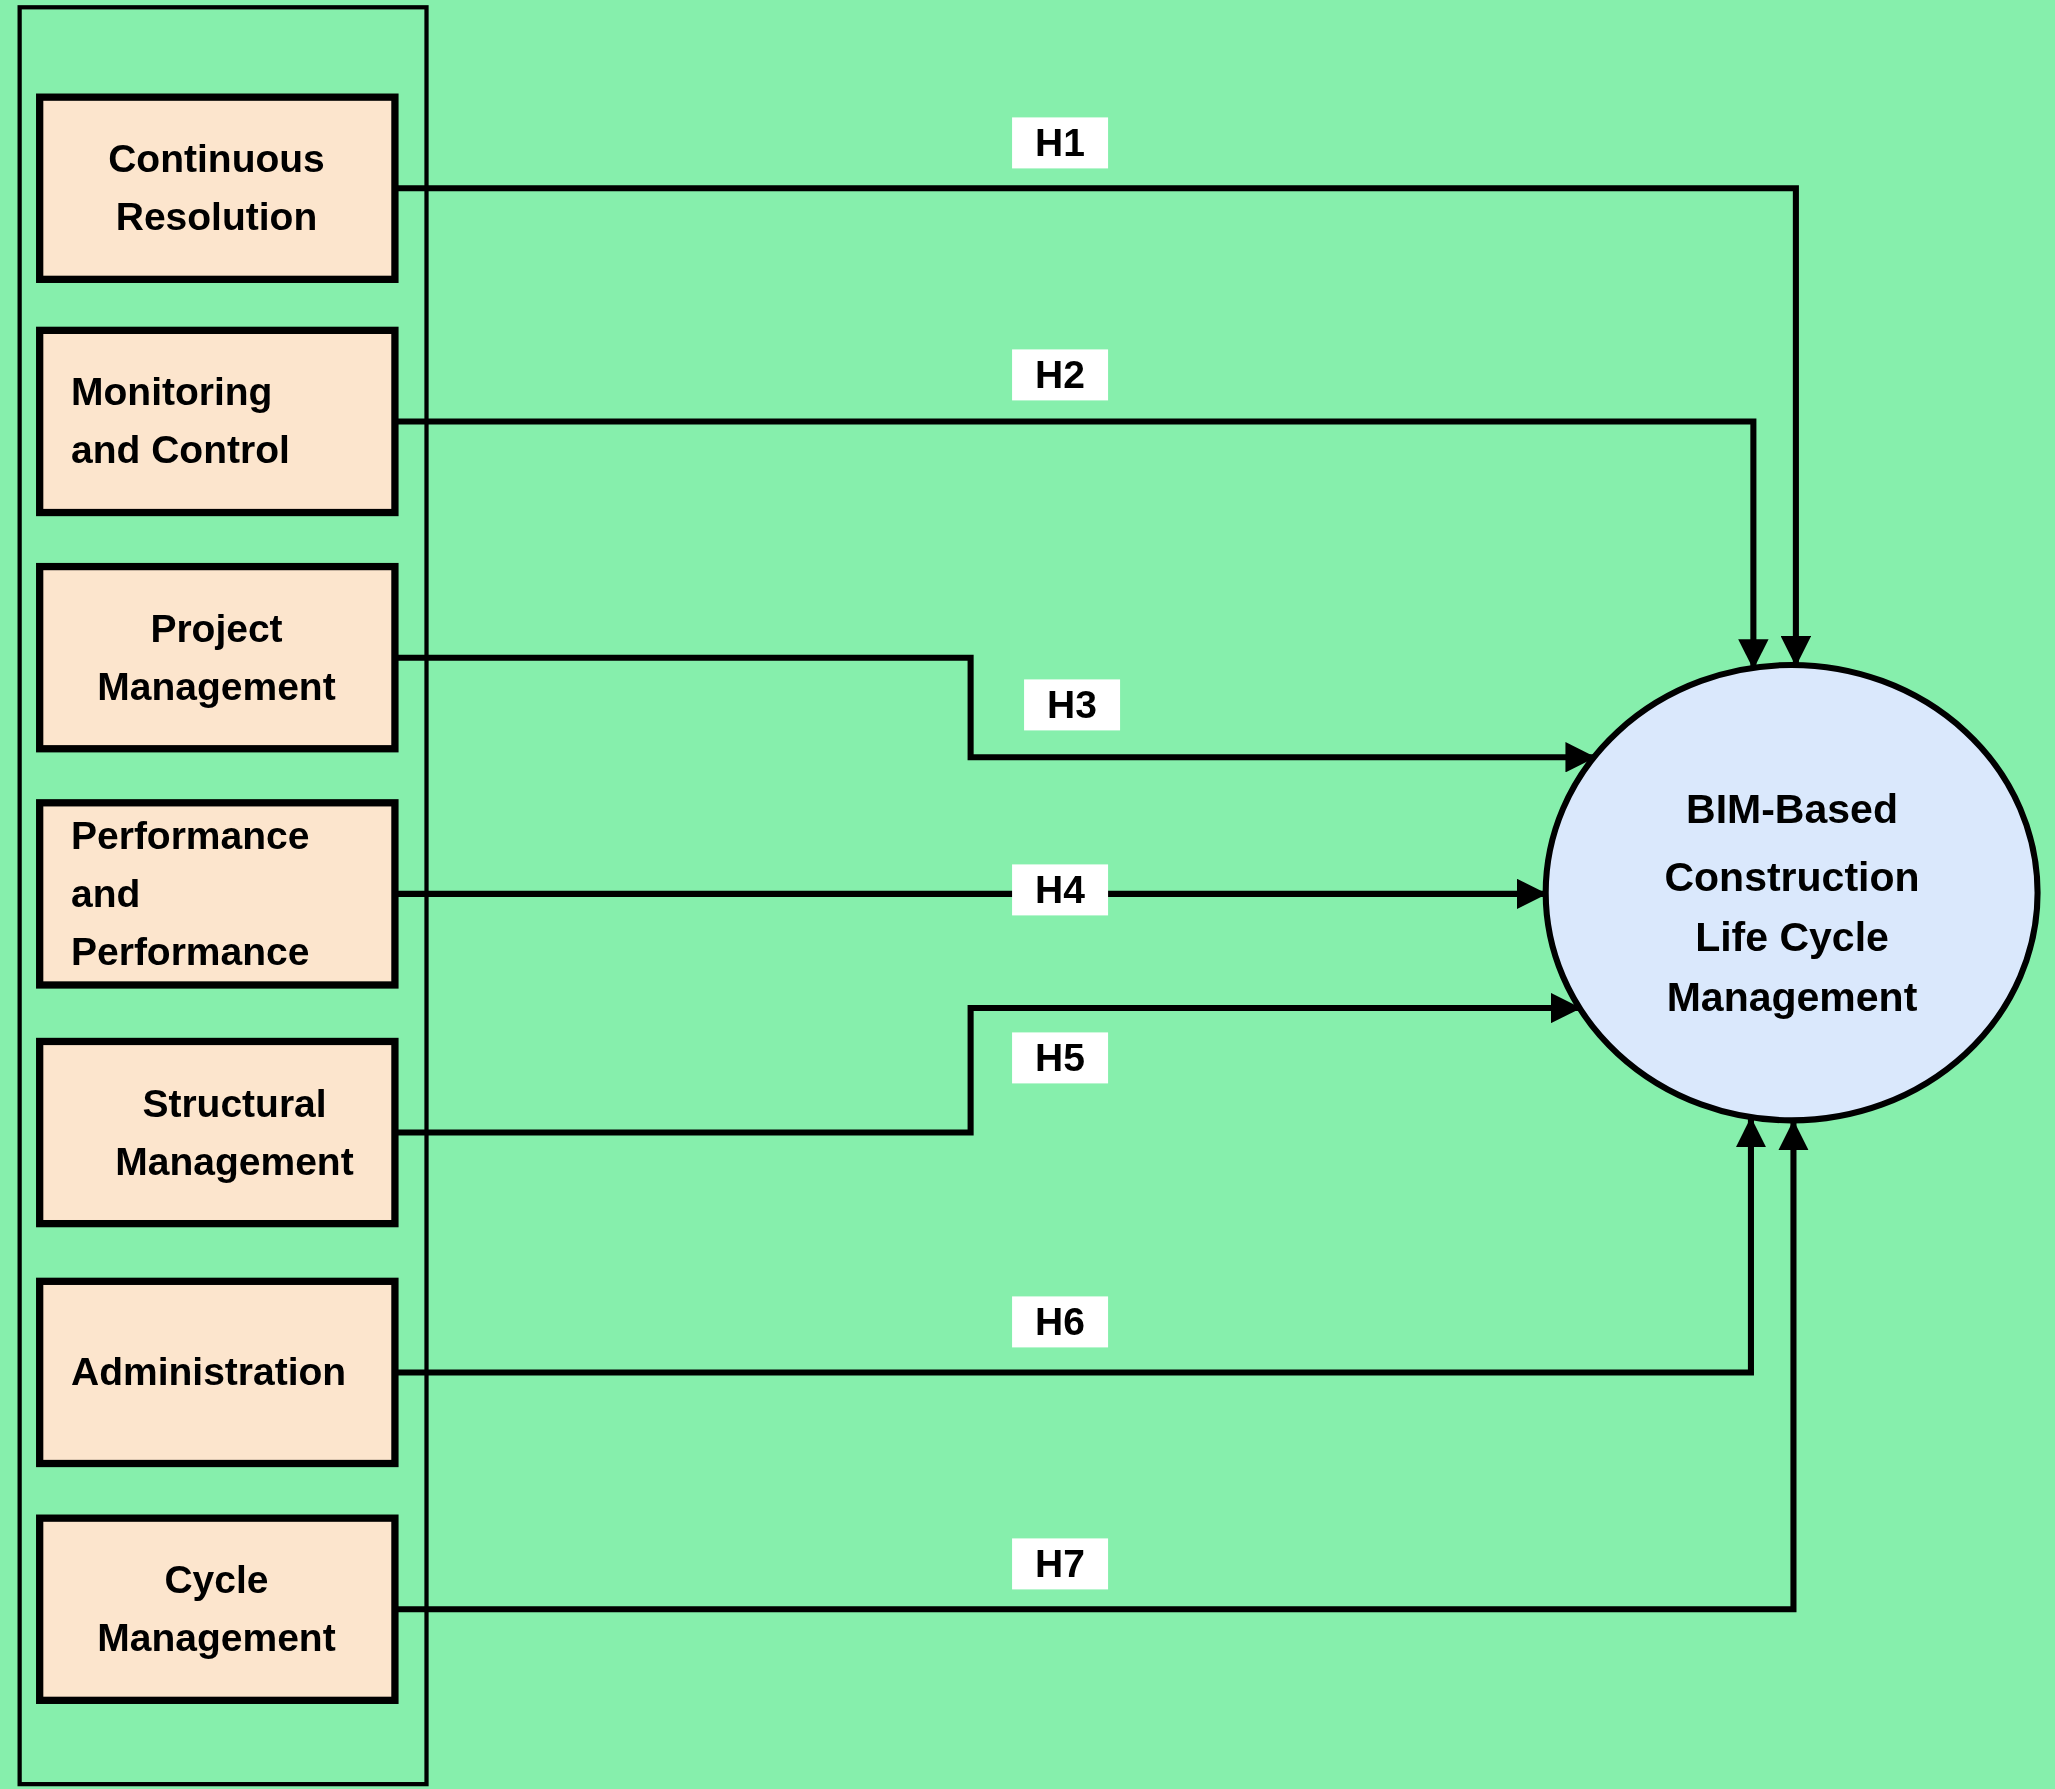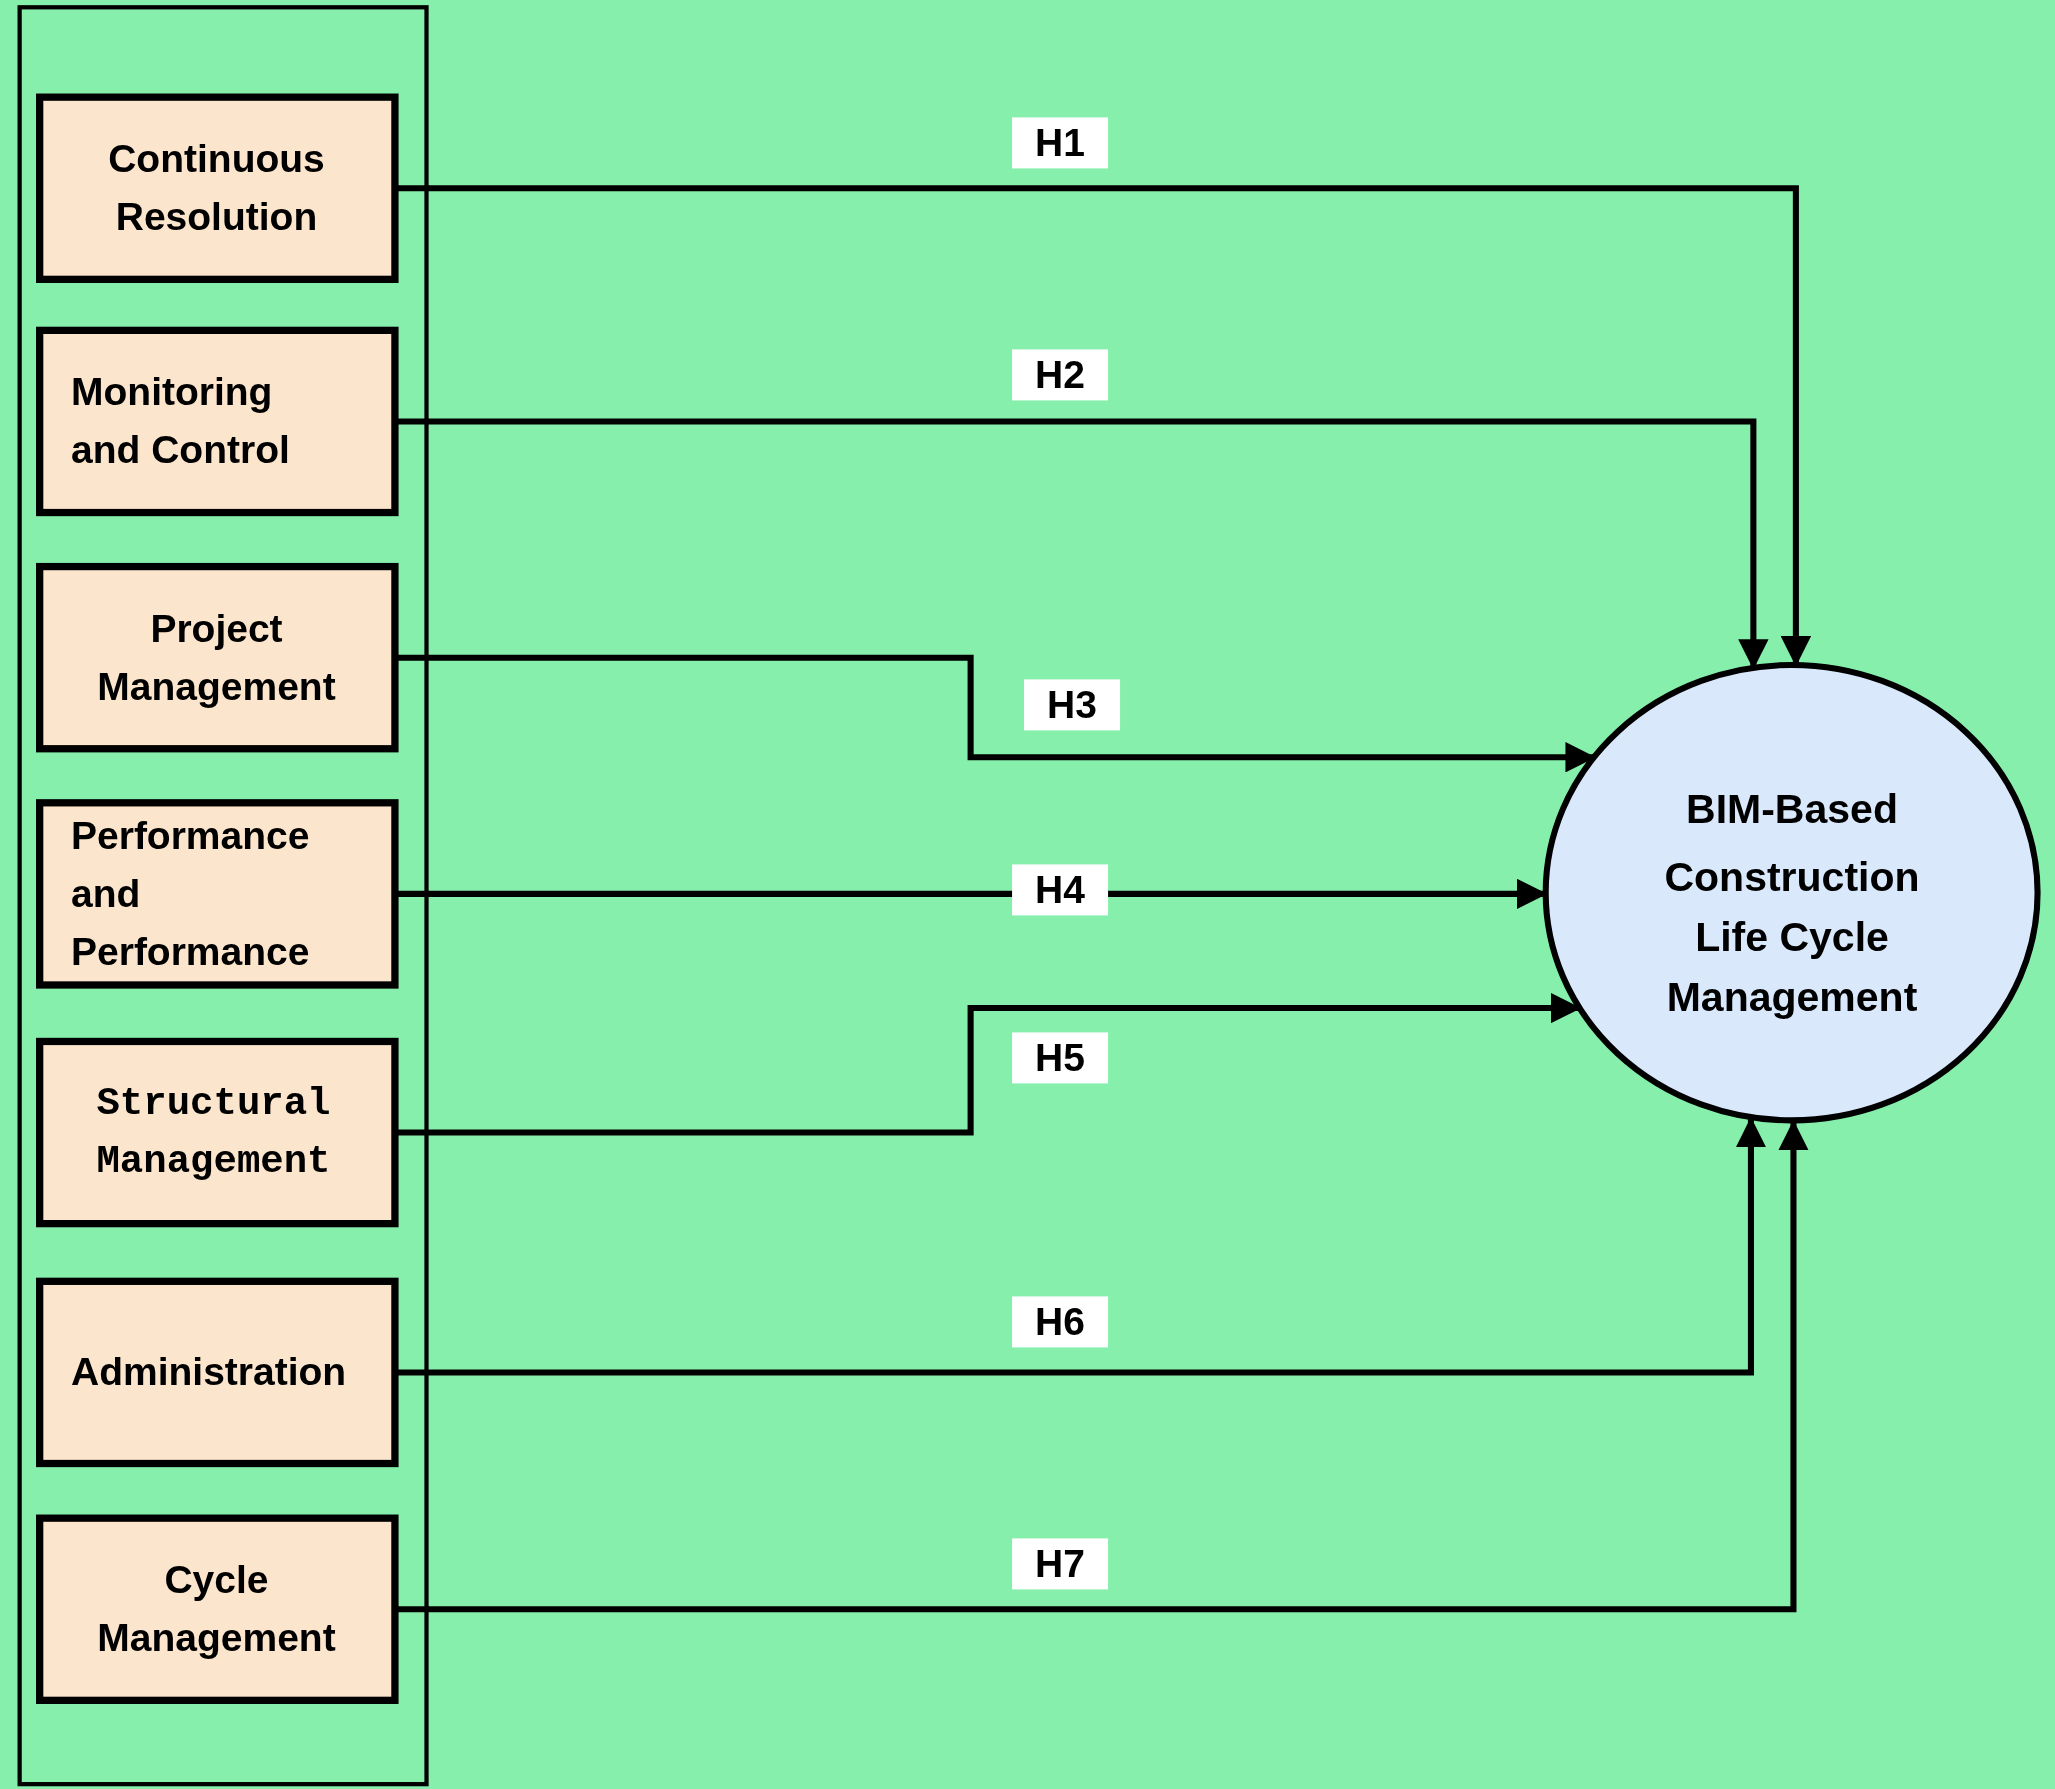--- a/index.html
+++ b/index.html
@@ -76,21 +76,21 @@
         <div>and Control</div>
       </div>
       <div class="box-label center" style="left: 39px; top: 567px; width: 355px; height: 182px;">
         <div>Project</div>
         <div>Management</div>
       </div>
       <div class="box-label left" style="left: 39px; top: 803px; width: 355px; height: 182px;">
         <div>Performance and</div>
         <div>Performance</div>
       </div>
-      <div class="box-label center" style="left: 36px; top: 1042px; width: 355px; height: 182px; font-family: Liberation Mono, monospace;">
+      <div class="box-label center" style="left: 57px; top: 1042px; width: 355px; height: 182px;">
         <div>Structural</div>
         <div>Management</div>
       </div>
       <div class="box-label left" style="left: 39px; top: 1281px; width: 355px; height: 182px;">
         <div>Administration</div>
       </div>
       <div class="box-label center" style="left: 39px; top: 1518px; width: 355px; height: 182px;">
         <div>Cycle</div>
         <div>Management</div>
       </div>

